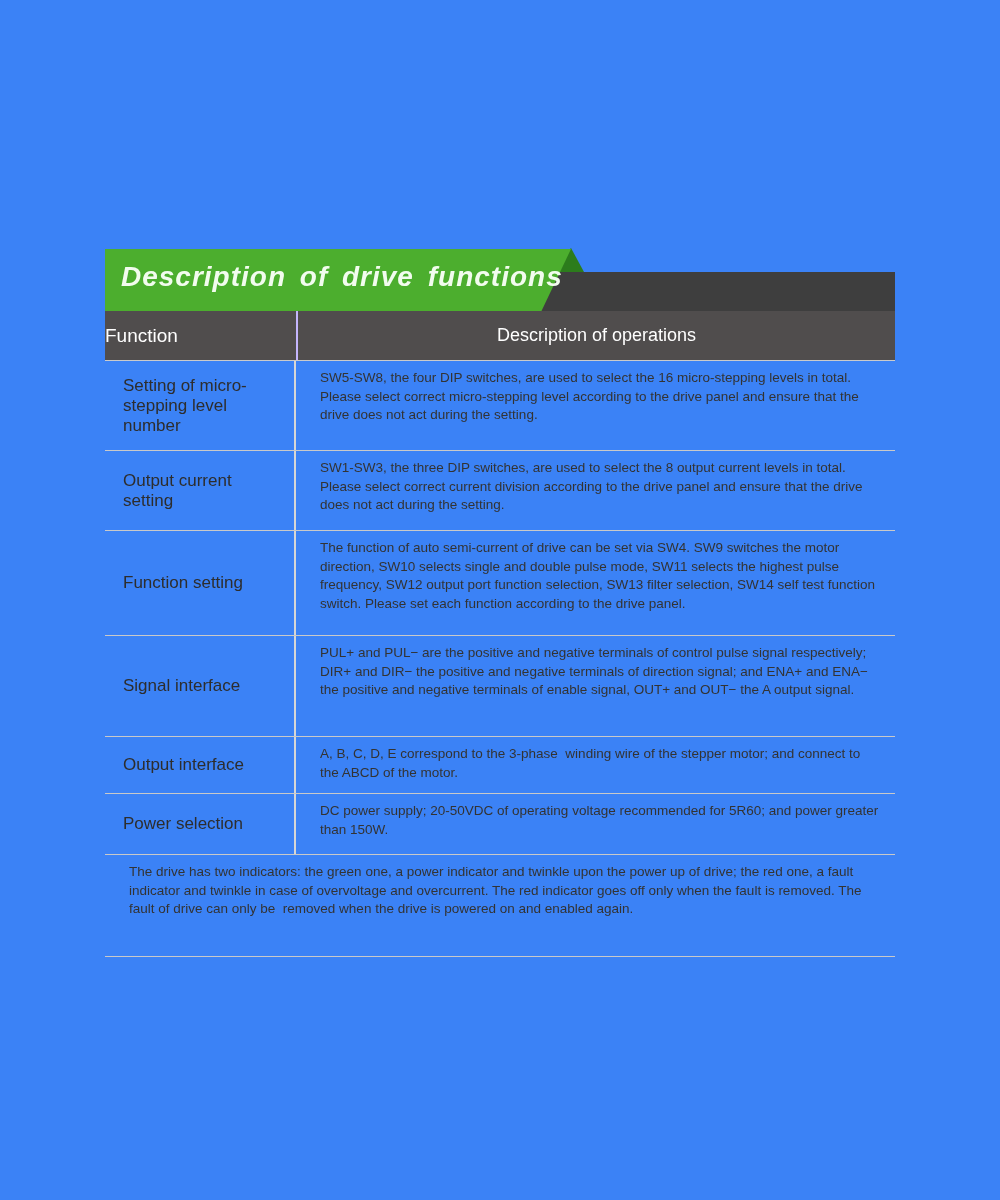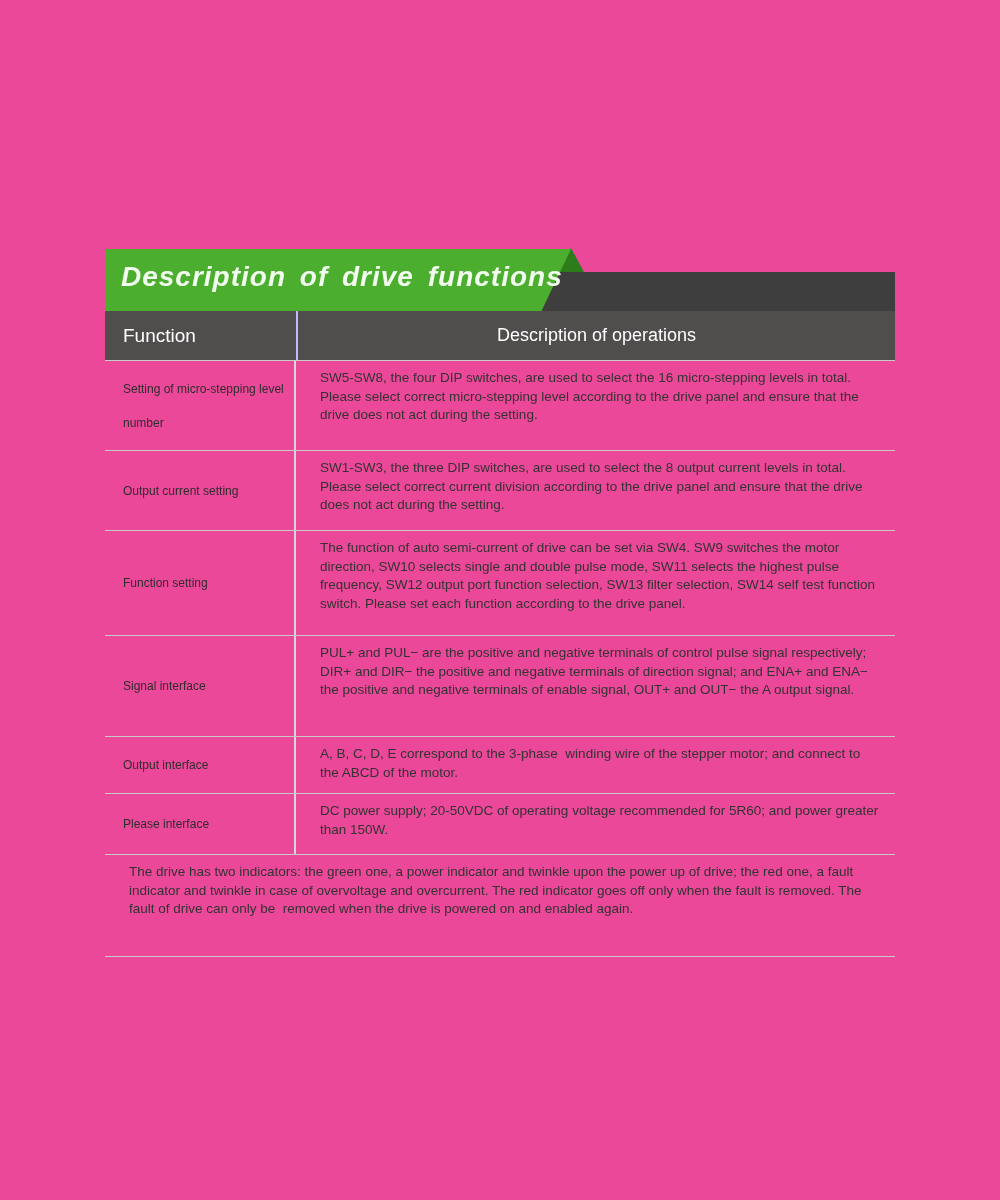--- a/index.html
+++ b/index.html
@@ -5,21 +5,21 @@
   html, body {
     margin: 0;
     padding: 0;
     background: #ffffff;
     font-family: "Liberation Sans", "DejaVu Sans", sans-serif;
   }
   .page {
     position: relative;
     width: 1000px;
     height: 1200px;
-    background: #ec4899;
+    background: #3b82f6;
     overflow: hidden;
   }
   
   .banner {
     position: absolute;
     left: 105px;
     top: 248px;
     width: 790px;
     height: 64px;
   }
@@ -49,21 +49,20 @@
     width: 790px;
     height: 49px;
     display: flex;
     background: #504d4d;
   }
   .th-func {
     width: 191px;
     box-sizing: border-box;
     display: flex;
     align-items: center;
-    padding-left: 18px;
     color: #ffffff;
     font-size: 19px;
   }
   .th-desc {
     flex: 1;
     border-left: 2px solid #c4b5fd;
     display: flex;
     align-items: center;
     justify-content: center;
     color: #ffffff;
@@ -85,22 +84,22 @@
   .cell-func {
     width: 191px;
     box-sizing: border-box;
     display: flex;
     align-items: center;
     padding-left: 18px;
     padding-right: 10px;
     border-right: 2px solid #d6d6d6;
   }
   .cell-func span {
-    font-size: 12px;
-    line-height: 34px;
+    font-size: 17px;
+    line-height: 20px;
     color: #2d2d2d;
   }
   .cell-desc {
     flex: 1;
     box-sizing: border-box;
     display: flex;
     align-items: flex-start;
     padding: 8px 16px 8px 24px;
   }
   .cell-desc span {
@@ -171,21 +170,21 @@
       <div class="cell-func">
         <span>Output interface</span>
       </div>
       <div class="cell-desc">
         <span>A, B, C, D, E correspond to the 3-phase  winding wire of the stepper motor; and connect to the ABCD of the motor.</span>
       </div>
     </div>
 
     <div class="row" style="height:61px">
       <div class="cell-func">
-        <span>Please interface</span>
+        <span>Power selection</span>
       </div>
       <div class="cell-desc">
         <span>DC power supply; 20-50VDC of operating voltage recommended for 5R60; and power greater than 150W.</span>
       </div>
     </div>
 
     <div class="row" style="height:102px">
       <div class="cell-desc">
         <span>The drive has two indicators: the green one, a power indicator and twinkle upon the power up of drive; the red one, a fault indicator and twinkle in case of overvoltage and overcurrent. The red indicator goes off only when the fault is removed. The fault of drive can only be  removed when the drive is powered on and enabled again.</span>
       </div>

